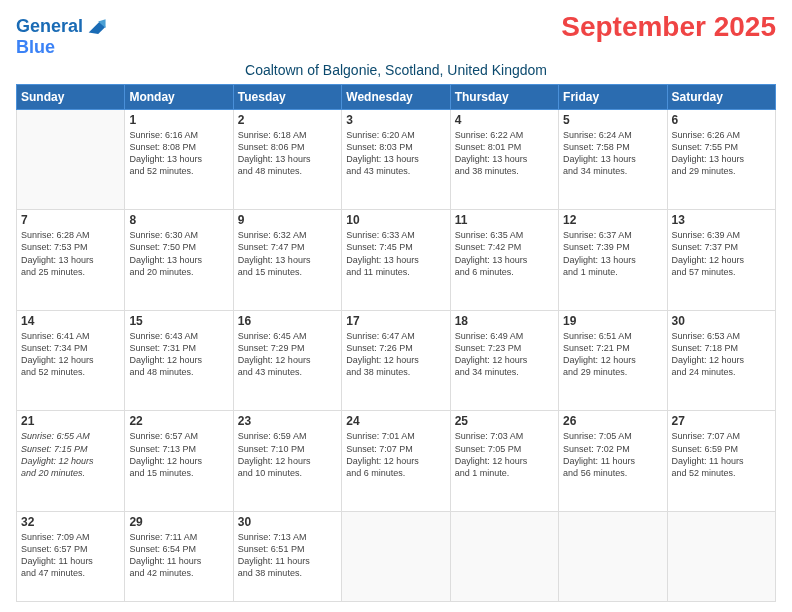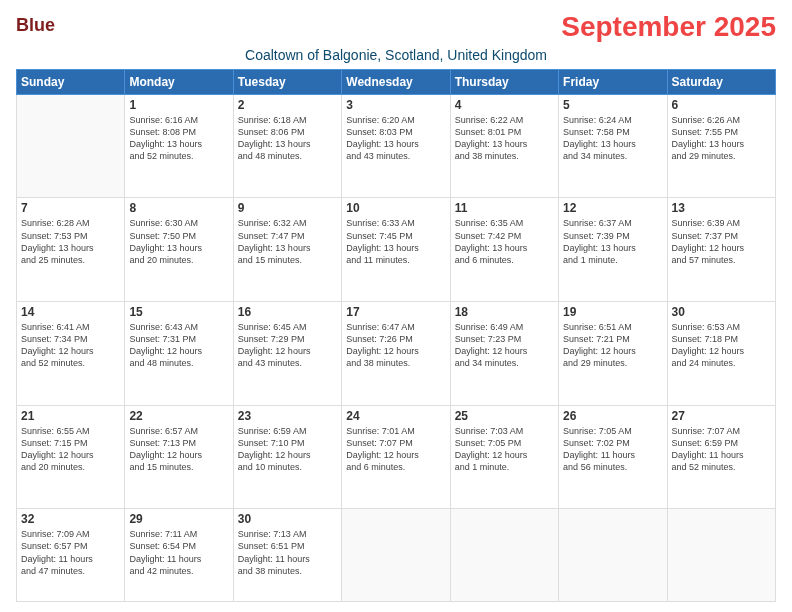--- a/index.html
+++ b/index.html
@@ -99,21 +99,28 @@
       height: 68px;
     }
   </style>
 </head>
 <body>
 
 <div class="page">
   <div class="header">
     <div class="logo">
       <div>
-        <div class="logo-text" style="color:#7f1d1d;">Blue</div>
+        <div style="display:flex;align-items:center;">
+          <span class="logo-text"><span>General</span></span>
+          <svg class="logo-icon" viewBox="0 0 30 25" xmlns="http://www.w3.org/2000/svg">
+            <polygon points="5,20 20,5 28,12 18,22" fill="#1a6bb5"></polygon>
+            <polygon points="18,5 28,2 28,14" fill="#4a9fd4"></polygon>
+          </svg>
+        </div>
+        <div class="logo-text" style="color:#3b82f6;">Blue</div>
       </div>
     </div>
     <div class="title-block">
       <div class="month-title">September 2025</div>
     </div>
   </div>
   <div class="location">Coaltown of Balgonie, Scotland, United Kingdom</div>
 
   <table class="calendar">
     <thead>
@@ -271,21 +278,21 @@
             <span class="day-num">30</span>
             <div class="cell-content" style="white-space: pre-line;">Sunrise: 6:53 AM
 Sunset: 7:18 PM
 Daylight: 12 hours
 and 24 minutes.</div>
           </td>
         </tr>
         <tr>
           <td>
             <span class="day-num">21</span>
-            <div class="cell-content" style="white-space: pre-line;">Sunrise: 6:55 AM
+            <div class="cell-content" style="white-space: pre-line; font-style: italic;">Sunrise: 6:55 AM
 Sunset: 7:15 PM
 Daylight: 12 hours
 and 20 minutes.</div>
           </td>
           <td>
             <span class="day-num">22</span>
             <div class="cell-content" style="white-space: pre-line;">Sunrise: 6:57 AM
 Sunset: 7:13 PM
 Daylight: 12 hours
 and 15 minutes.</div>

